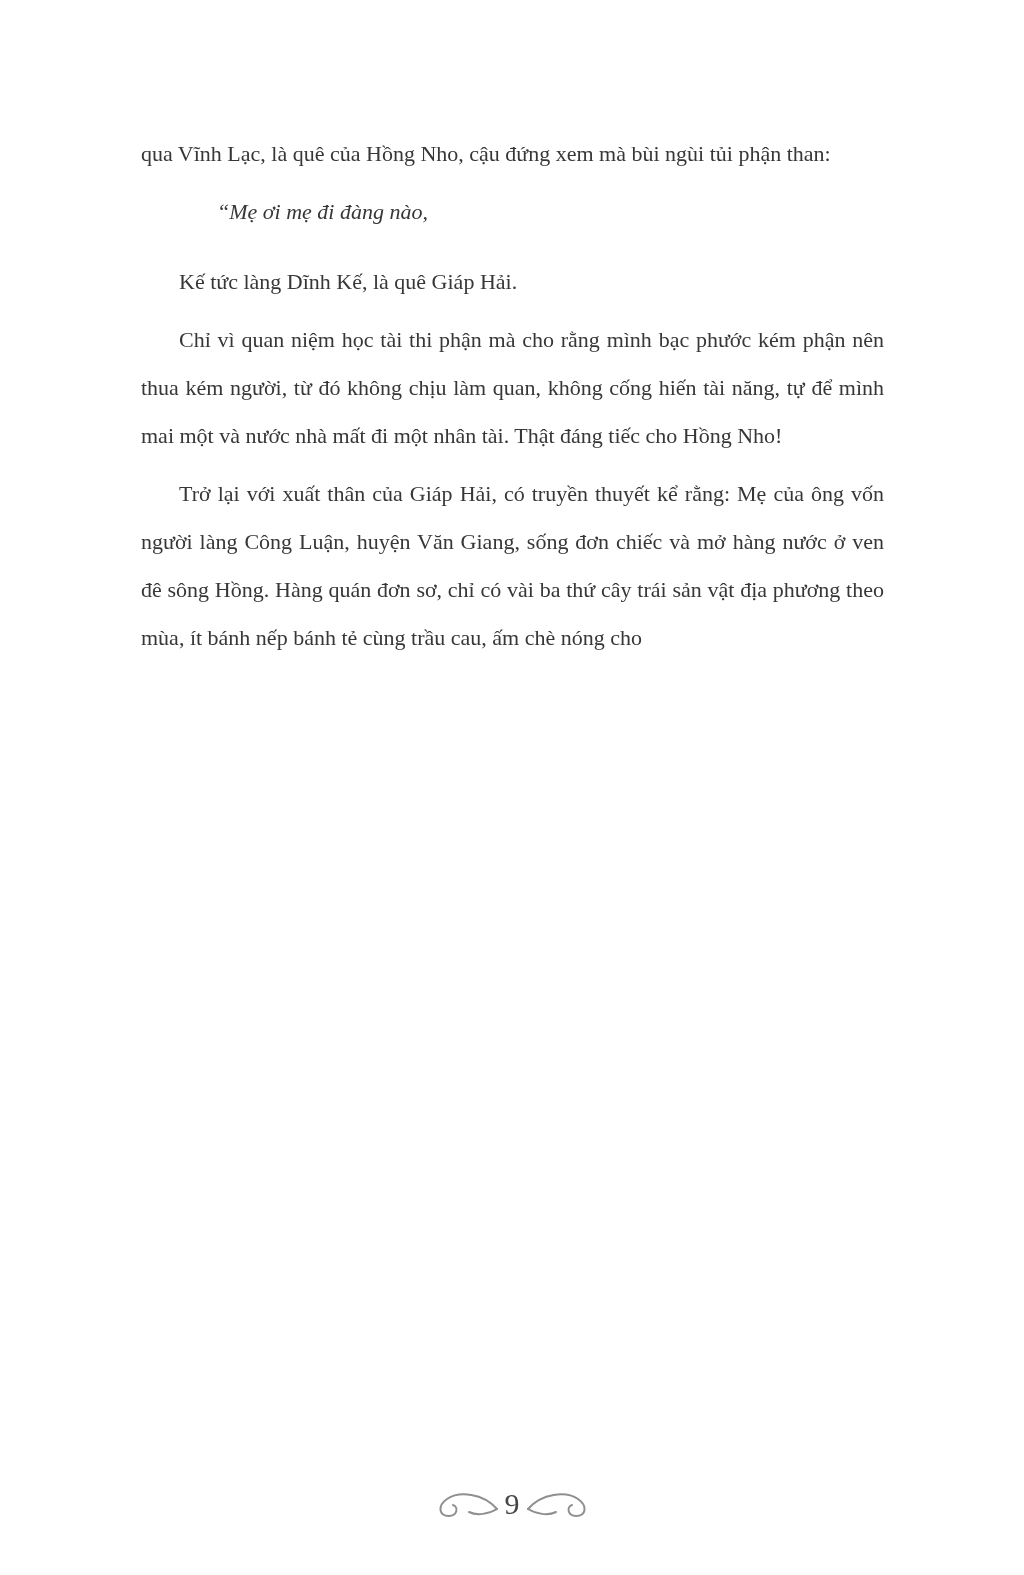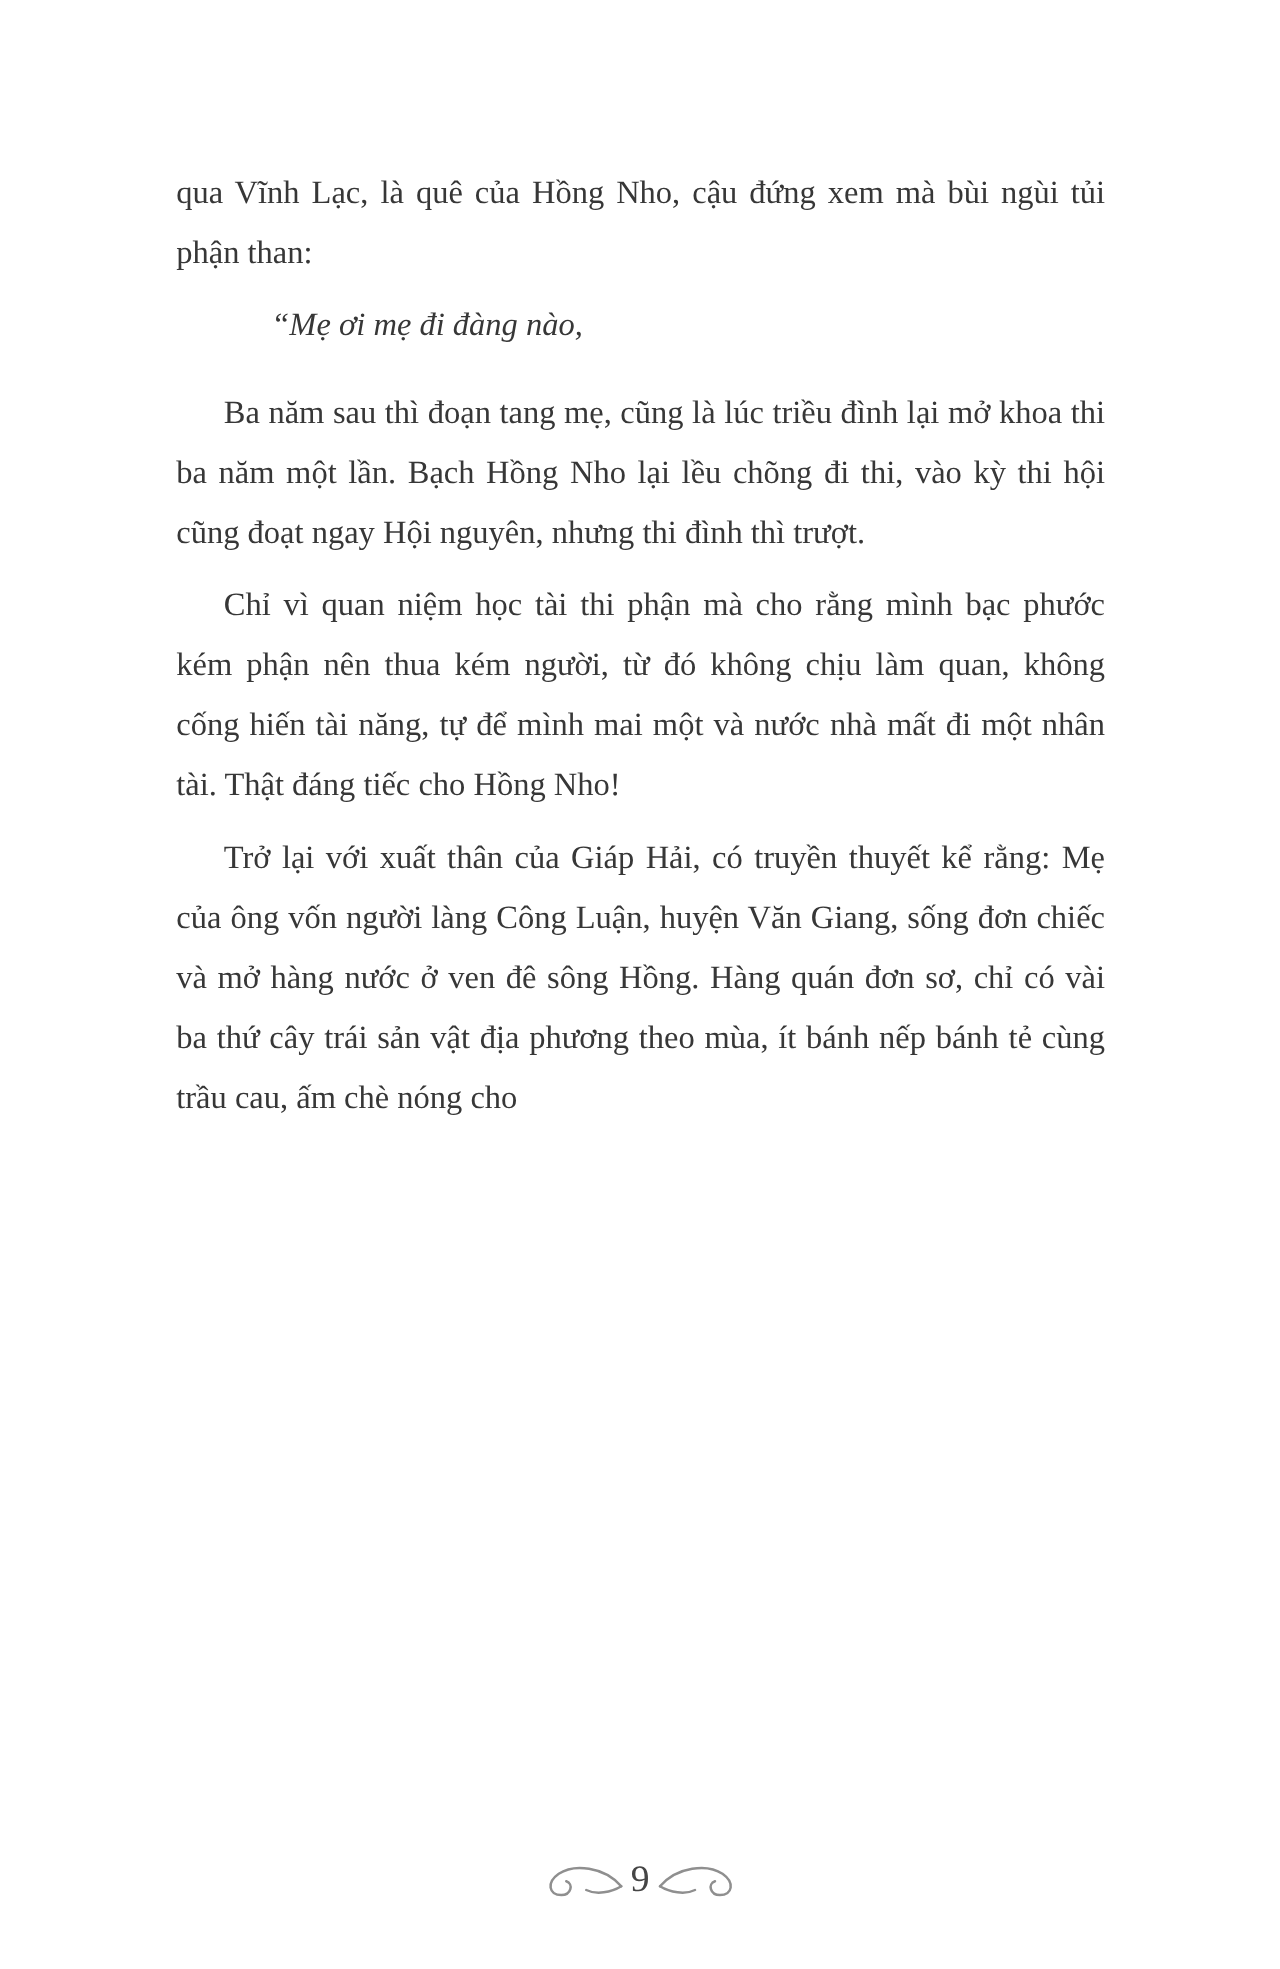--- a/index.html
+++ b/index.html
@@ -14,21 +14,21 @@
     background: #ffffff;
     overflow: hidden;
     font-family: "Liberation Serif", "DejaVu Serif", serif;
     color: #373737;
   }
   .text-block {
     position: absolute;
     top: 130px;
     left: 141px;
     right: 140px;
-    font-size: 26px;
+    font-size: 22px;
     line-height: 48px;
   }
   p.para {
     margin: 0 0 10px 0;
     text-align: justify;
     text-justify: inter-word;
   }
   p.para.indent {
     text-indent: 38px;
   }
@@ -75,21 +75,21 @@
 <div class="page">
 
   <div class="text-block">
 
     <p class="para">qua Vĩnh Lạc, là quê của Hồng Nho, cậu đứng xem mà bùi ngùi tủi phận than:</p>
 
     <div class="verse">
       <p>“Mẹ ơi mẹ đi đàng nào,</p>
     </div>
 
-    <p class="para indent">Ba năm sau thì đoạn tang mẹ, cũng là lúc triều đình lại mở khoa thi ba năm một lần. Bạch Hồng Nho lại lều chõng đi thi, vào kỳ thi hội cũng đoạt ngay Hội nguyên, nhưng thi đình thì trượt.</p>
+    <p class="para indent">Kế tức làng Dĩnh Kế, là quê Giáp Hải.</p>
     <p class="para indent">Chỉ vì quan niệm học tài thi phận mà cho rằng mình bạc phước kém phận nên thua kém người, từ đó không chịu làm quan, không cống hiến tài năng, tự để mình mai một và nước nhà mất đi một nhân tài. Thật đáng tiếc cho Hồng Nho!</p>
     <p class="para indent">Trở lại với xuất thân của Giáp Hải, có truyền thuyết kể rằng: Mẹ của ông vốn người làng Công Luận, huyện Văn Giang, sống đơn chiếc và mở hàng nước ở ven đê sông Hồng. Hàng quán đơn sơ, chỉ có vài ba thứ cây trái sản vật địa phương theo mùa, ít bánh nếp bánh tẻ cùng trầu cau, ấm chè nóng cho</p>
 
   </div>
 
   <div class="footer">
     <svg class="ornament" width="72" height="38" viewBox="0 0 72 38" aria-hidden="true">
       <path d="M70 24 C56 8 32 6 20 14 C10 21 12 31 22 31 C30 31 32 22 26 20"></path>
       <path d="M70 24 C62 29 50 31 42 27"></path>
     </svg>

